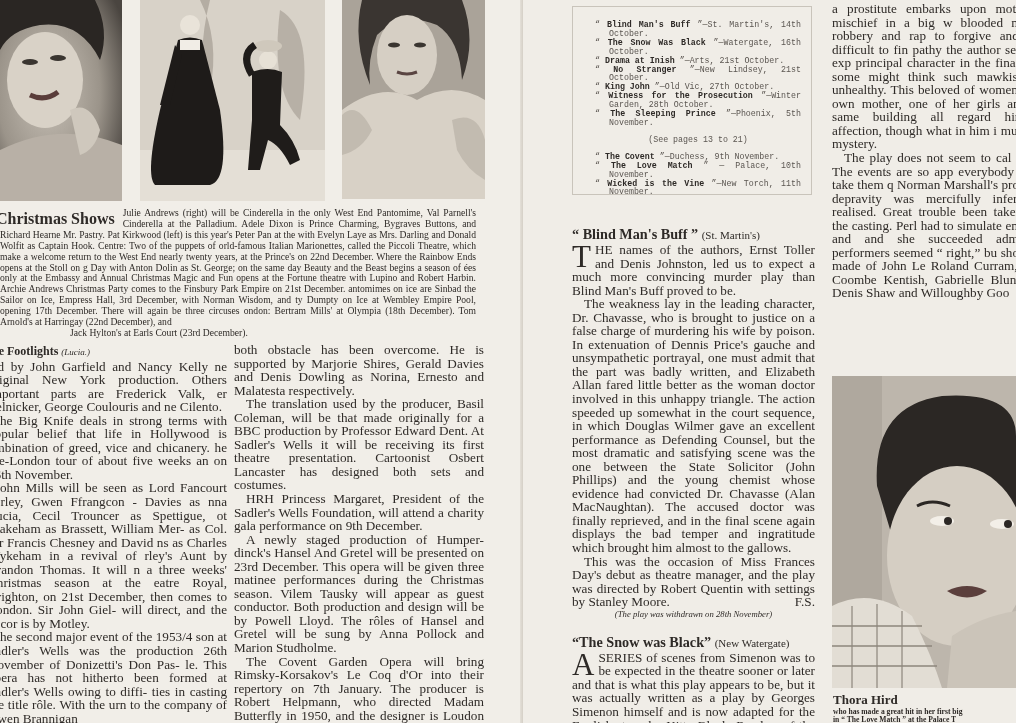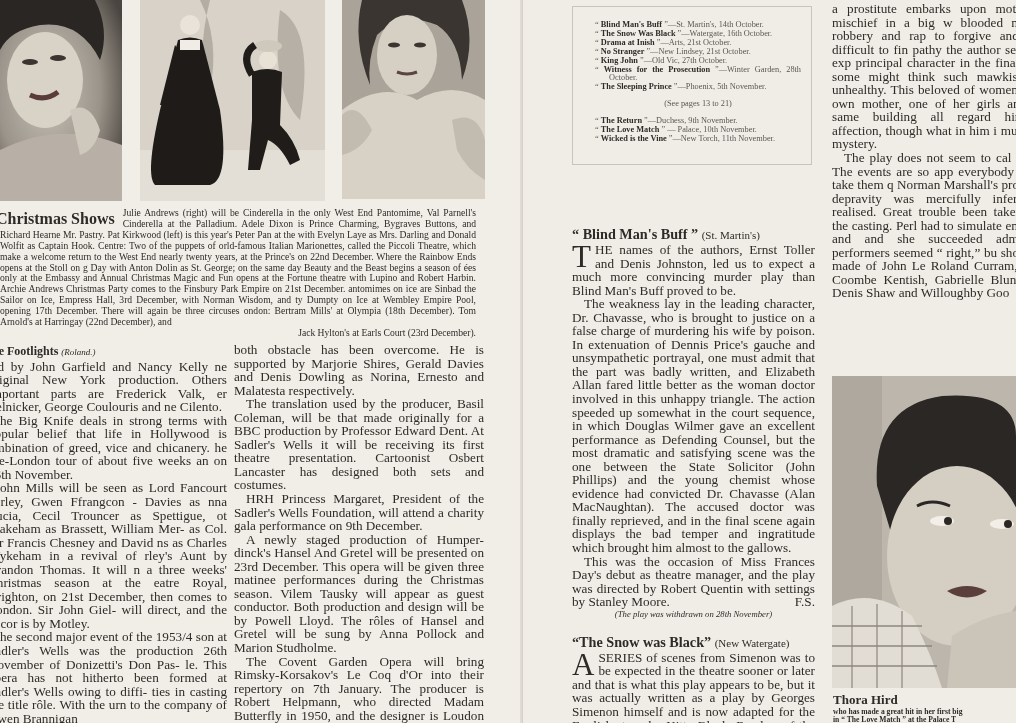--- a/index.html
+++ b/index.html
@@ -27,40 +27,40 @@
 
     
     .xmas {
       position: absolute; left: 0; top: 208px; width: 476px;
       font-size: 9.6px; line-height: 10.9px; text-align: justify;
     }
     .xmas .head {
       font-family: "Liberation Serif", serif; font-weight: bold; font-size: 16px;
       float: left; margin: 4px 8px 0 -4px; line-height: 14px;
     }
-    .xmas .last { display: block; text-align: right; padding-left: 70px; }
+    .xmas .last { display: block; text-align: left; padding-left: 70px; }
 
     
     .col {
       position: absolute; font-size: 13.2px; line-height: 13.55px;
       text-align: justify; hyphens: none;
     }
     .col p { margin: 0; text-indent: 12px; }
     .col p.noind { text-indent: 0; }
     .col .sig { float: right; }
     #col-left-1 { left: -12px; top: 345px; width: 239px; }
     #col-left-2 { left: 234px; top: 343px; width: 250px; }
     .section-head { font-weight: bold; font-size: 12px; margin: 0 0 1px 0; text-indent: 0 !important; }
     .section-head .contd { font-weight: normal; font-style: italic; font-size: 9px; }
 
     
     .listbox {
-      position: absolute; left: 572px; top: 6px; width: 240px; height: 159px;
+      position: absolute; left: 572px; top: 6px; width: 240px; height: 189px;
       border: 1px solid #c9c4bb;
-      font-family: Liberation Serif, serif;
+      font-family: Liberation Mono, monospace;
       font-size: 8.3px; line-height: 8.9px; color: #5a5550;
       padding: 14px 10px 0 22px; box-sizing: border-box;
     }
     .listbox .entry { padding-left: 14px; text-indent: -14px; text-align: justify; margin: 0; }
     .listbox .title { font-weight: bold; color: #2e2a27; }
     .listbox .see { text-align: center; margin: 8px; }
 
     
     #col-right-1 { left: 572px; top: 227px; width: 243px; }
     #col-right-2 { left: 832px; top: 2px; width: 220px; }
@@ -148,21 +148,21 @@
     <span>and Robert Harbin. Archie Andrews Christmas Party comes to the Finsbury Park Empire on 21st December.</span>
     <span>antomimes on ice are Sinbad the Sailor on Ice, Empress Hall, 3rd December, with Norman Wisdom, and</span>
     <span>ty Dumpty on Ice at Wembley Empire Pool, opening 17th December. There will again be three circuses</span>
     <span>ondon: Bertram Mills' at Olympia (18th December). Tom Arnold's at Harringay (22nd December), and</span>
     <span class="last">Jack Hylton's at Earls Court (23rd December).</span>
   </div>
 
   <div class="col" id="col-left-1">
     <p class="section-head noind">
       <span>the Footlights</span>
-      <span class="contd">(Roland.)</span>
+      <span class="contd">(Lucia.)</span>
     </p>
     <p class="noind">ted by John Garfield and Nancy Kelly ne original New York production. Others important parts are Frederick Valk, er Zelnicker, George Coulouris and ne Cilento.</p>
     <p>he Big Knife deals in strong terms with popular belief that life in Hollywood is ombination of greed, vice and chicanery. he pre-London tour of about five weeks an on 16th November.</p>
     <p>ohn Mills will be seen as Lord Fancourt berley, Gwen Ffrangcon - Davies as nna Lucia, Cecil Trouncer as Spettigue, ot Makeham as Brassett, William Mer- as Col. Sir Francis Chesney and David ns as Charles Wykeham in a revival of rley's Aunt by Brandon Thomas. It will n a three weeks' Christmas season at the eatre Royal, Brighton, on 21st December, then comes to London. Sir John Giel- will direct, and the decor is by Motley.</p>
     <p>he second major event of the 1953/4 son at Sadler's Wells was the production 26th November of Donizetti's Don Pas- le. This opera has not hitherto been formed at Sadler's Wells owing to diffi- ties in casting the title rôle. With the urn to the company of Owen Brannigan</p>
   </div>
 
   <div class="col" id="col-left-2">
     <p class="noind">both obstacle has been overcome. He is supported by Marjorie Shires, Gerald Davies and Denis Dowling as Norina, Ernesto and Malatesta respectively.</p>
     <p>The translation used by the producer, Basil Coleman, will be that made originally for a BBC production by Professor Edward Dent. At Sadler's Wells it will be receiving its first theatre presentation. Cartoonist Osbert Lancaster has designed both sets and costumes.</p>
@@ -178,21 +178,21 @@
 
 <div class="listbox">
   <p class="entry">“ <span class="title">Blind Man's Buff</span> ”—<span>St. Martin's, 14th October.</span></p>
   <p class="entry">“ <span class="title">The Snow Was Black</span> ”—<span>Watergate, 16th October.</span></p>
   <p class="entry">“ <span class="title">Drama at Inish</span> ”—<span>Arts, 21st October.</span></p>
   <p class="entry">“ <span class="title">No Stranger</span> ”—<span>New Lindsey, 21st October.</span></p>
   <p class="entry">“ <span class="title">King John</span> ”—<span>Old Vic, 27th October.</span></p>
   <p class="entry">“ <span class="title">Witness for the Prosecution</span> ”—<span>Winter Garden, 28th October.</span></p>
   <p class="entry">“ <span class="title">The Sleeping Prince</span> ”—<span>Phoenix, 5th November.</span></p>
   <p class="see">(See pages 13 to 21)</p>
-  <p class="entry">“ <span class="title">The Return</span> ”—<span>Duchess, 9th November.</span></p>
+  <p class="entry">“ <span class="title">The Covent</span> ”—<span>Duchess, 9th November.</span></p>
   <p class="entry">“ <span class="title">The Love Match</span> ” — <span>Palace, 10th November.</span></p>
   <p class="entry">“ <span class="title">Wicked is the Vine</span> ”—<span>New Torch, 11th November.</span></p>
 </div>
 
 <div class="col" id="col-right-1">
   <p class="review-head">
     <span>“ Blind Man's Buff ”</span>
     <span class="venue">(St. Martin's)</span>
   </p>
   <p class="noind"><span class="dropcap">T</span><span>HE names of the authors, Ernst Toller and Denis Johnston, led us to expect a much more convincing murder play than Blind Man's Buff proved to be.</span></p>

